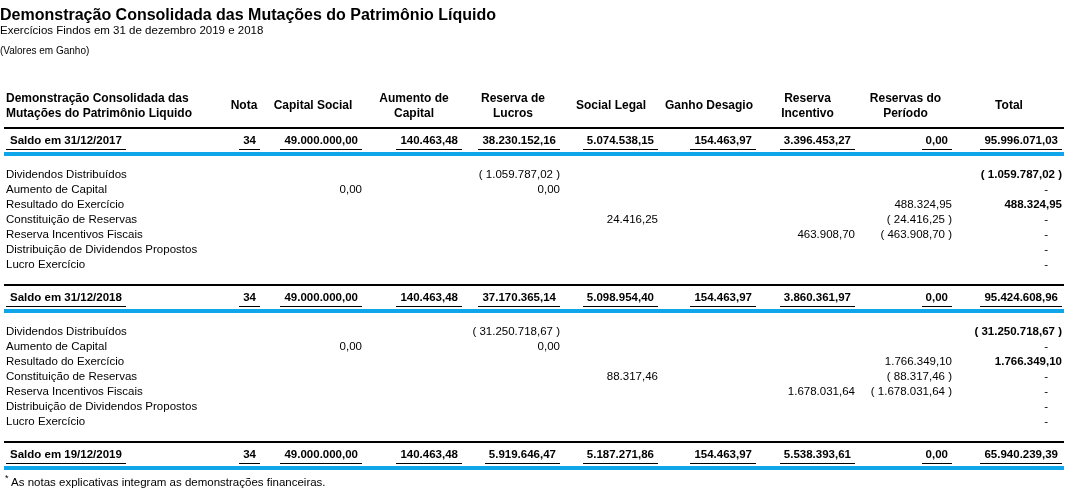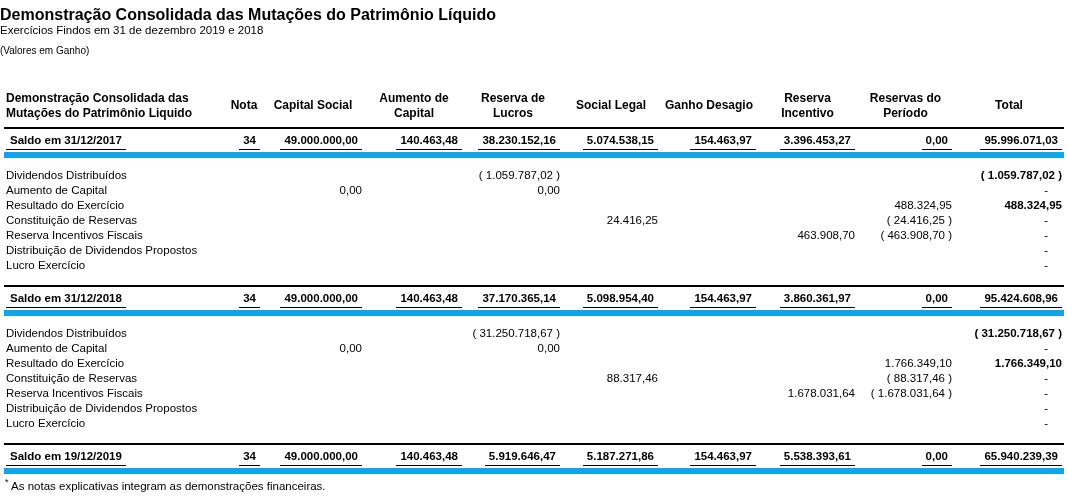--- a/index.html
+++ b/index.html
@@ -46,21 +46,21 @@
     overflow: hidden;
   }
   td.label { text-align: left; }
   td.num   { text-align: right; }
   td.num.dash { padding-right: 16px; }
   td.bold  { font-weight: bold; }
 
   tr.saldo td {
     font-weight: bold;
     border-top: 2px solid #000;
-    border-bottom: 6px solid #0ea5e9;
+    border-bottom: 4px solid #0ea5e9;
     height: 23px;
     line-height: 23px;
     vertical-align: middle;
   }
   tr.saldo span.u {
     display: inline-block;
     border-bottom: 1.5px solid #000;
     padding: 0 4px 1px 4px;
     line-height: 15px;
   }

